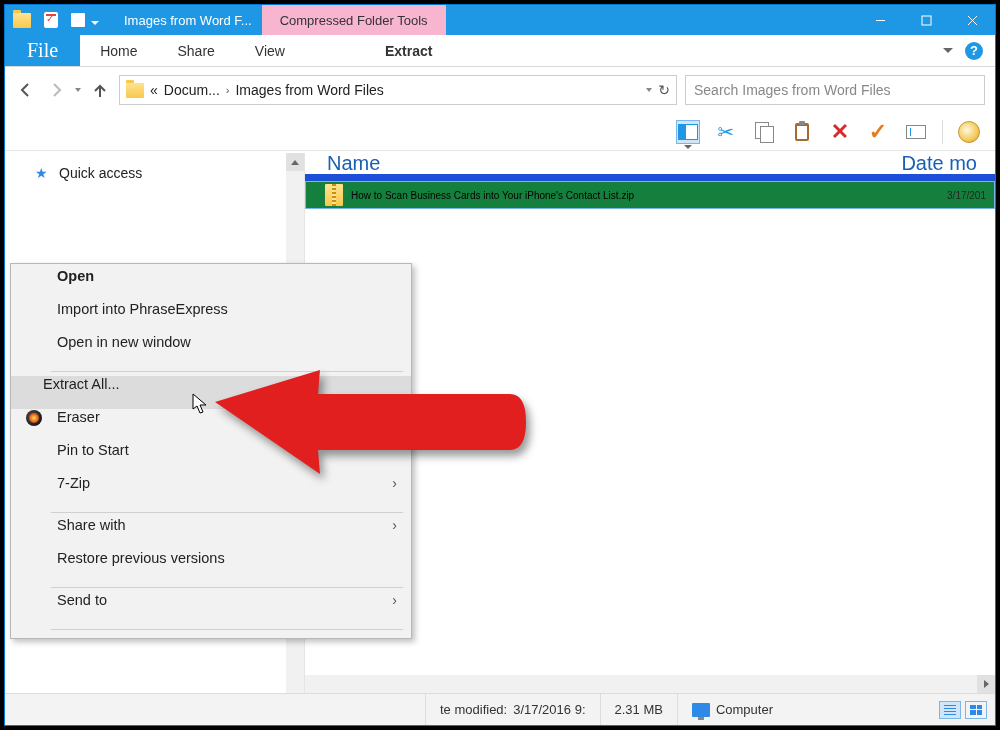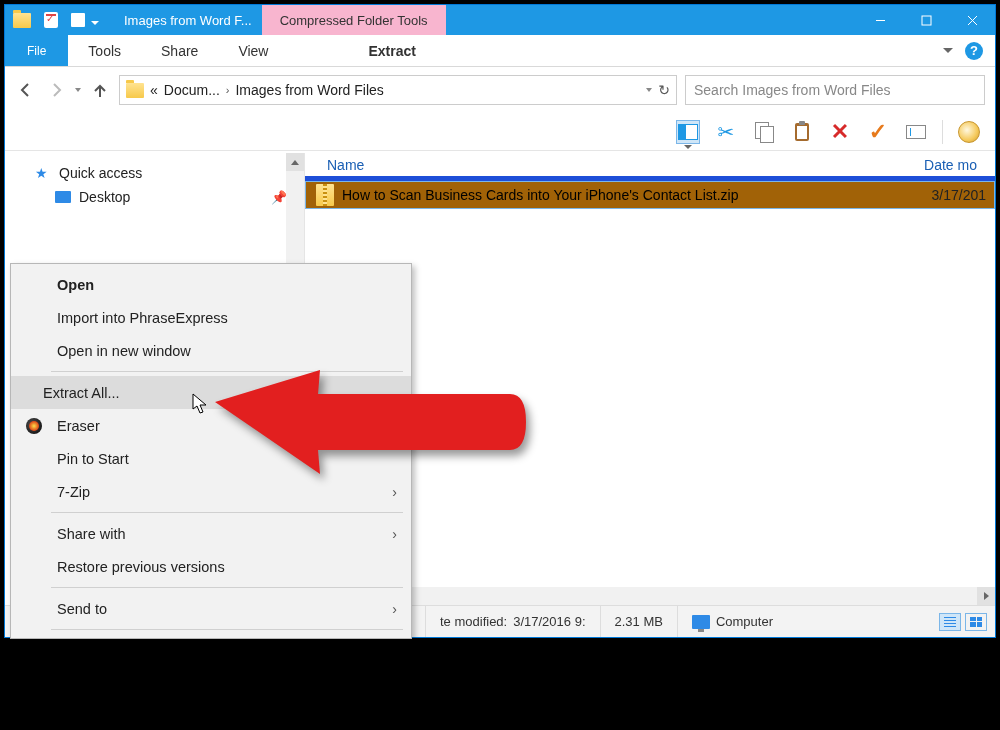--- a/index.html
+++ b/index.html
@@ -1,34 +1,34 @@
 <!DOCTYPE html>
 <html><head>
 <meta charset="utf-8">
 <style>
 * { box-sizing: border-box; margin: 0; padding: 0; font-family: "Segoe UI", Tahoma, sans-serif; }
 body { background: #000; width: 1000px; height: 730px; overflow: hidden; position: relative; }
-.window { position: absolute; top: 4px; left: 4px; width: 992px; height: 634px; background: #fff; border: 1px solid #0078d7; }
+.window { position: absolute; top: 4px; left: 4px; width: 992px; height: 722px; background: #fff; border: 1px solid #0078d7; }
 .titlebar { height: 30px; background: #1e98e4; display: flex; align-items: stretch; color: #fff; font-size: 13px; }
 .titlebar .icon-group { display: flex; align-items: center; gap: 6px; padding: 0 8px; }
 .folder-ico { width: 18px; height: 15px; background: linear-gradient(#ffe391,#f7c94a); border-radius: 1px; position:relative; }
 .folder-ico::before{content:"";position:absolute;top:-3px;left:0;width:8px;height:3px;background:#f7c94a;border-radius:1px 1px 0 0;}
 .tb-sep { width:1px; background: rgba(255,255,255,.4); margin:6px 0;}
 .clipboard-ico{width:14px;height:16px;background:#fff;border-radius:2px;position:relative;}
 .clipboard-ico::before{content:"";position:absolute;top:2px;left:2px;right:2px;height:2px;background:#e04545;}
 .clipboard-ico::after{content:"✓";position:absolute;top:1px;left:2px;font-size:10px;color:#e04545;}
 .down-caret{width:0;height:0;border-left:4px solid transparent;border-right:4px solid transparent;border-top:4px solid #fff;margin-top:6px;}
 .title-text { display:flex;align-items:center;padding:0 10px;white-space:nowrap;overflow:hidden;text-overflow:ellipsis;}
 .contextual-tab { background:#f8b5cf; color:#333; display:flex;align-items:center;padding:0 18px;font-size:13px;}
 .spacer { flex:1; }
 .win-controls { display:flex; }
 .win-btn { width:46px; display:flex;align-items:center;justify-content:center; font-size:12px;}
 .win-btn svg{width:11px;height:11px;stroke:#fff;stroke-width:1;fill:none;}
 .ribbon-tabs { height:32px; background:#fff; display:flex;align-items:stretch;border-bottom:1px solid #d9d9d9;}
-.file-tab { background:#1e98e4;color:#fff;display:flex;align-items:center;padding:0 22px;font-size:12px;}
+.file-tab { background:#1e98e4;color:#fff;display:flex;align-items:center;padding:0 22px;font-size:20px;font-family:Liberation Serif, serif;}
 .rtab { display:flex;align-items:center;padding:0 20px;font-size:14px;color:#333;}
 .rtab.extract{margin-left:60px;font-weight:bold;}
 .ribbon-right{margin-left:auto;display:flex;align-items:center;gap:12px;padding-right:12px;}
 .collapse-caret{width:0;height:0;border-left:5px solid transparent;border-right:5px solid transparent;border-top:5px solid #666;}
 .help-circle{width:18px;height:18px;border-radius:50%;background:#1e98e4;color:#fff;display:flex;align-items:center;justify-content:center;font-size:13px;font-weight:bold;}
 .addr-row{height:46px;display:flex;align-items:center;gap:8px;padding:0 10px;background:#fff;}
 .nav-arrow{width:22px;height:22px;display:flex;align-items:center;justify-content:center;}
 .nav-arrow svg{width:16px;height:16px;stroke:#555;stroke-width:2;fill:none;}
 .nav-arrow.disabled svg{stroke:#bbb;}
 .tiny-caret{width:0;height:0;border-left:3px solid transparent;border-right:3px solid transparent;border-top:4px solid #888;}
@@ -46,44 +46,44 @@
 .sidebar{width:300px;border-right:1px solid #e5e5e5;padding:8px 0;position:relative;}
 .side-item{display:flex;align-items:center;gap:8px;padding:4px 16px 4px 30px;font-size:14px;color:#222;}
 .side-item.sub{padding-left:50px;}
 .star-ico{width:16px;height:16px;color:#2e8ae6;}
 .desk-ico{width:16px;height:12px;background:#2e8ae6;border-radius:1px;}
 .pin-ico{margin-left:auto;color:#888;font-size:13px;}
 .side-scroll{position:absolute;right:0;top:0;bottom:0;width:18px;background:#f1f1f1;}
 .side-scroll-btn{height:18px;background:#e1e1e1;display:flex;align-items:center;justify-content:center;}
 .side-scroll-btn::before{content:"";width:0;height:0;border-left:4px solid transparent;border-right:4px solid transparent;border-bottom:5px solid #666;}
 .main-panel{flex:1;display:flex;flex-direction:column;min-width:0;}
-.col-headers{height:28px;border-bottom:5px solid #1d4ed8;display:flex;align-items:center;font-size:14px;color:#1a5fb4;padding-left:22px;}
+.col-headers{height:28px;border-bottom:7px solid #1d4ed8;display:flex;align-items:center;font-size:20px;color:#1a5fb4;padding-left:22px;}
 .col-name{flex:1;}
 .col-date{padding-right:18px;}
-.file-row{height:28px;display:flex;align-items:center;gap:8px;padding-left:10px;font-size:14px;background:#a16207;border:1px solid #7bb6e8;}
+.file-row{height:28px;display:flex;align-items:center;gap:8px;padding-left:19px;font-size:10px;background:#15803d;border:1px solid #7bb6e8;}
 .zip-ico{width:18px;height:22px;background:linear-gradient(#ffe391,#f7c94a);border-radius:1px;position:relative;}
 .zip-ico::before{content:"";position:absolute;left:7px;top:0;bottom:0;width:4px;background:repeating-linear-gradient(#c89010 0 2px,#ffe391 2px 4px);}
 .file-list{flex:1;overflow:hidden;position:relative;}
 .hscroll{height:18px;background:#f1f1f1;position:relative;}
 .hscroll-btn{position:absolute;right:0;top:0;bottom:0;width:18px;background:#e1e1e1;display:flex;align-items:center;justify-content:center;}
 .hscroll-btn::before{content:"";width:0;height:0;border-top:4px solid transparent;border-bottom:4px solid transparent;border-left:5px solid #666;}
 .statusbar{position:absolute;bottom:0;left:0;right:0;height:32px;background:#f3f3f3;border-top:1px solid #ddd;display:flex;align-items:center;font-size:13px;color:#333;}
 .status-seg{padding:0 14px;border-left:1px solid #ddd;height:100%;display:flex;align-items:center;gap:6px;}
 .view-toggles{margin-left:auto;display:flex;gap:4px;padding-right:8px;}
 .vt{width:22px;height:18px;border:1px solid #7bb6e8;display:flex;align-items:center;justify-content:center;}
 .vt.active{background:#cfe6f8;}
 .vt-lines{width:12px;height:10px;background:repeating-linear-gradient(#2e8ae6 0 1px,transparent 1px 3px);}
 .vt-icons{width:12px;height:10px;display:grid;grid-template-columns:1fr 1fr;grid-template-rows:1fr 1fr;gap:1px;}
 .vt-icons div{background:#2e8ae6;}
 .monitor-ico{width:18px;height:14px;background:#2e8ae6;border-radius:1px;position:relative;}
 .monitor-ico::after{content:"";position:absolute;bottom:-3px;left:6px;width:6px;height:3px;background:#888;}
 
 
 .ctx-menu{position:absolute;top:263px;left:10px;width:402px;background:#f2f2f2;border:1px solid #b7b7b7;box-shadow:3px 3px 6px rgba(0,0,0,.25);padding:4px 0;font-size:14.5px;color:#222;z-index:10;}
-.ctx-item{height:33px;display:flex;align-items:center;padding-left:46px;padding-right:14px;position:relative;}
+.ctx-item{height:33px;display:flex;padding-left:46px;padding-right:14px;position:relative;}
 .ctx-item.highlight{background:#dcdcdc;padding-left:32px;}
 .ctx-item .sub-arrow{margin-left:auto;font-size:14px;color:#555;}
 .ctx-sep{height:1px;background:#d0d0d0;margin:4px 8px 4px 40px;}
 .ctx-icon{position:absolute;left:14px;width:18px;height:18px;display:flex;align-items:center;justify-content:center;}
 .eraser-ico{width:16px;height:16px;border-radius:50%;background:radial-gradient(circle at 40% 40%,#555,#000);position:relative;}
 .eraser-ico::before{content:"";position:absolute;top:3px;left:3px;right:3px;bottom:3px;border-radius:50%;background:radial-gradient(circle,#ffdf4a,#c00);}
 
 
 .arrow-annot{position:absolute;top:362px;left:210px;width:320px;height:120px;z-index:20;pointer-events:none;filter:drop-shadow(4px 6px 4px rgba(0,0,0,.4));}
 
@@ -140,21 +140,21 @@
           <svg viewBox="0 0 11 11">
             <line x1="1" y1="1" x2="10" y2="10"></line>
             <line x1="10" y1="1" x2="1" y2="10"></line>
           </svg>
         </div>
     </div>
   </div>
 
   <div class="ribbon-tabs">
     <div class="file-tab">File</div>
-    <div class="rtab">Tools</div>
+    <div class="rtab">Home</div>
     <div class="rtab">Share</div>
     <div class="rtab">View</div>
     <div class="rtab extract">Extract</div>
     <div class="ribbon-right">
       <span class="collapse-caret"></span>
       <span class="help-circle">?</span>
     </div>
   </div>
 
   <div class="addr-row">
@@ -218,25 +218,20 @@
         <span class="shell-ico"></span>
       </div>
   </div>
 
   <div class="content-area">
     <div class="sidebar">
       <div class="side-item">
         <span class="star-ico">★</span>
         <span>Quick access</span>
       </div>
-      <div class="side-item sub">
-        <span class="desk-ico"></span>
-        <span>Desktop</span>
-        <span class="pin-ico">📌</span>
-      </div>
       <div class="side-scroll">
         <div class="side-scroll-btn"></div>
       </div>
     </div>
     <div class="main-panel">
       <div class="col-headers">
         <span class="col-name">Name</span>
         <span class="col-date">Date mo</span>
       </div>
       <div class="file-list">

